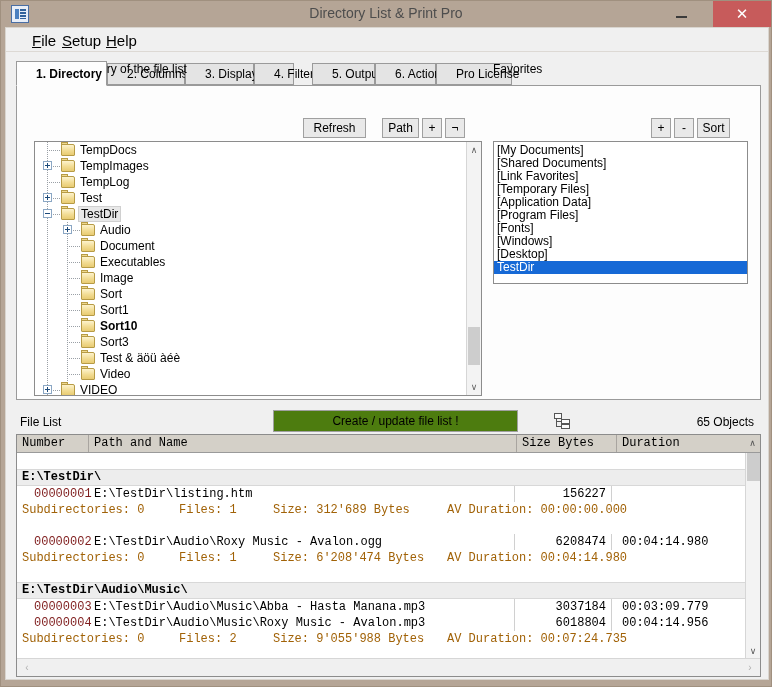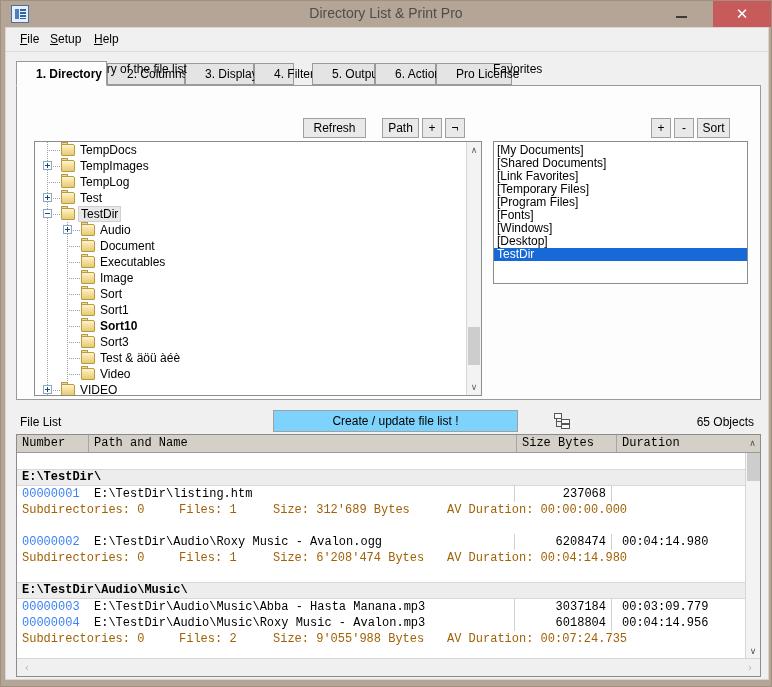--- a/index.html
+++ b/index.html
@@ -113,24 +113,25 @@
     position: absolute;
     left: 0; top: 0;
     width: 762px;
     height: 23px;
     background: #f0f0f0;
     border-bottom: 1px solid #ddd9d4;
   }
   .menu-item {
     position: absolute;
     top: 4px;
-    font-size: 12px;
+    font-size: 15px;
     color: #000;
     cursor: default;
     padding: 0 2px;
+    margin-left: 12px;
   }
   .menu-item u { text-decoration: underline; }
   .m-file  { left: 12px; }
   .m-setup { left: 42px; }
   .m-help  { left: 86px; }
 
   
   .tabstrip {
     position: absolute;
     left: 10px; top: 33px;
@@ -370,21 +371,21 @@
     position: absolute;
     left: 14px; top: 6px;
     font-size: 12px;
     color: #000;
   }
   .btn-create {
     position: absolute;
     left: 267px; top: 1px;
     width: 245px;
     height: 22px;
-    background: #7dd3fc;
+    background: #4d7c0f;
     border: 1px solid #a0a0a0;
     box-sizing: border-box;
     font-size: 12px;
     text-align: center;
     line-height: 20px;
     cursor: default;
     color: #000;
   }
   .btn-tree-icon {
     position: absolute;
@@ -490,23 +491,23 @@
     height: 15px;
     line-height: 15px;
   }
   .grow.group .gtext { position: absolute; left: 5px; top: 0; }
   .grow.summary { color: #a16207; }
   .grow.summary .s1 { position: absolute; left: 5px; }
   .grow.summary .s2 { position: absolute; left: 162px; }
   .grow.summary .s3 { position: absolute; left: 256px; }
   .grow.summary .s4 { position: absolute; left: 430px; }
   .grow.file .c-num {
-    position: absolute; left: 5px; top: 0;
+    position: absolute; left: 17px; top: 0;
     width: 67px;
-    color: #3b82f6;
+    color: #7f1d1d;
   }
   .grow.file .c-path {
     position: absolute; left: 77px; top: 0;
     width: 420px;
     color: #000;
     border-right: 1px solid #d0d0d0;
     height: 16px;
     overflow: hidden;
   }
   .grow.file .c-size {
@@ -794,20 +795,21 @@
         <div class="thumb"></div>
         <div class="arrow a-dn">∨</div>
       </div>
     </div>
 
     <div class="favbox" id="fav-list">
         <div class="fav-item">[My Documents]</div>
         <div class="fav-item">[Shared Documents]</div>
         <div class="fav-item">[Link Favorites]</div>
         <div class="fav-item">[Temporary Files]</div>
+        <div class="fav-item">[Application Data]</div>
         <div class="fav-item">[Program Files]</div>
         <div class="fav-item">[Fonts]</div>
         <div class="fav-item">[Windows]</div>
         <div class="fav-item">[Desktop]</div>
         <div class="fav-item sel">TestDir</div>
       </div>
 
     <div class="filelist-bar">
       <div class="lbl-filelist">File List</div>
       <div class="btn-create">Create / update file list !</div>
@@ -831,21 +833,21 @@
         <div class="gh-corner">∧</div>
       </div>
       <div class="grid-body" id="grid-body">
           <div class="grow blank"></div>
           <div class="grow group">
             <span class="gtext">E:\TestDir\</span>
           </div>
           <div class="grow file">
             <span class="c-num">00000001</span>
             <span class="c-path">E:\TestDir\listing.htm</span>
-            <span class="c-size">237068</span>
+            <span class="c-size">156227</span>
             <span class="c-dur"></span>
           </div>
           <div class="grow summary">
             <span class="s1">Subdirectories: 0</span>
             <span class="s2">Files: 1</span>
             <span class="s3">Size: 312'689 Bytes</span>
             <span class="s4">AV Duration: 00:00:00.000</span>
           </div>
           <div class="grow blank"></div>
           <div class="grow file">

